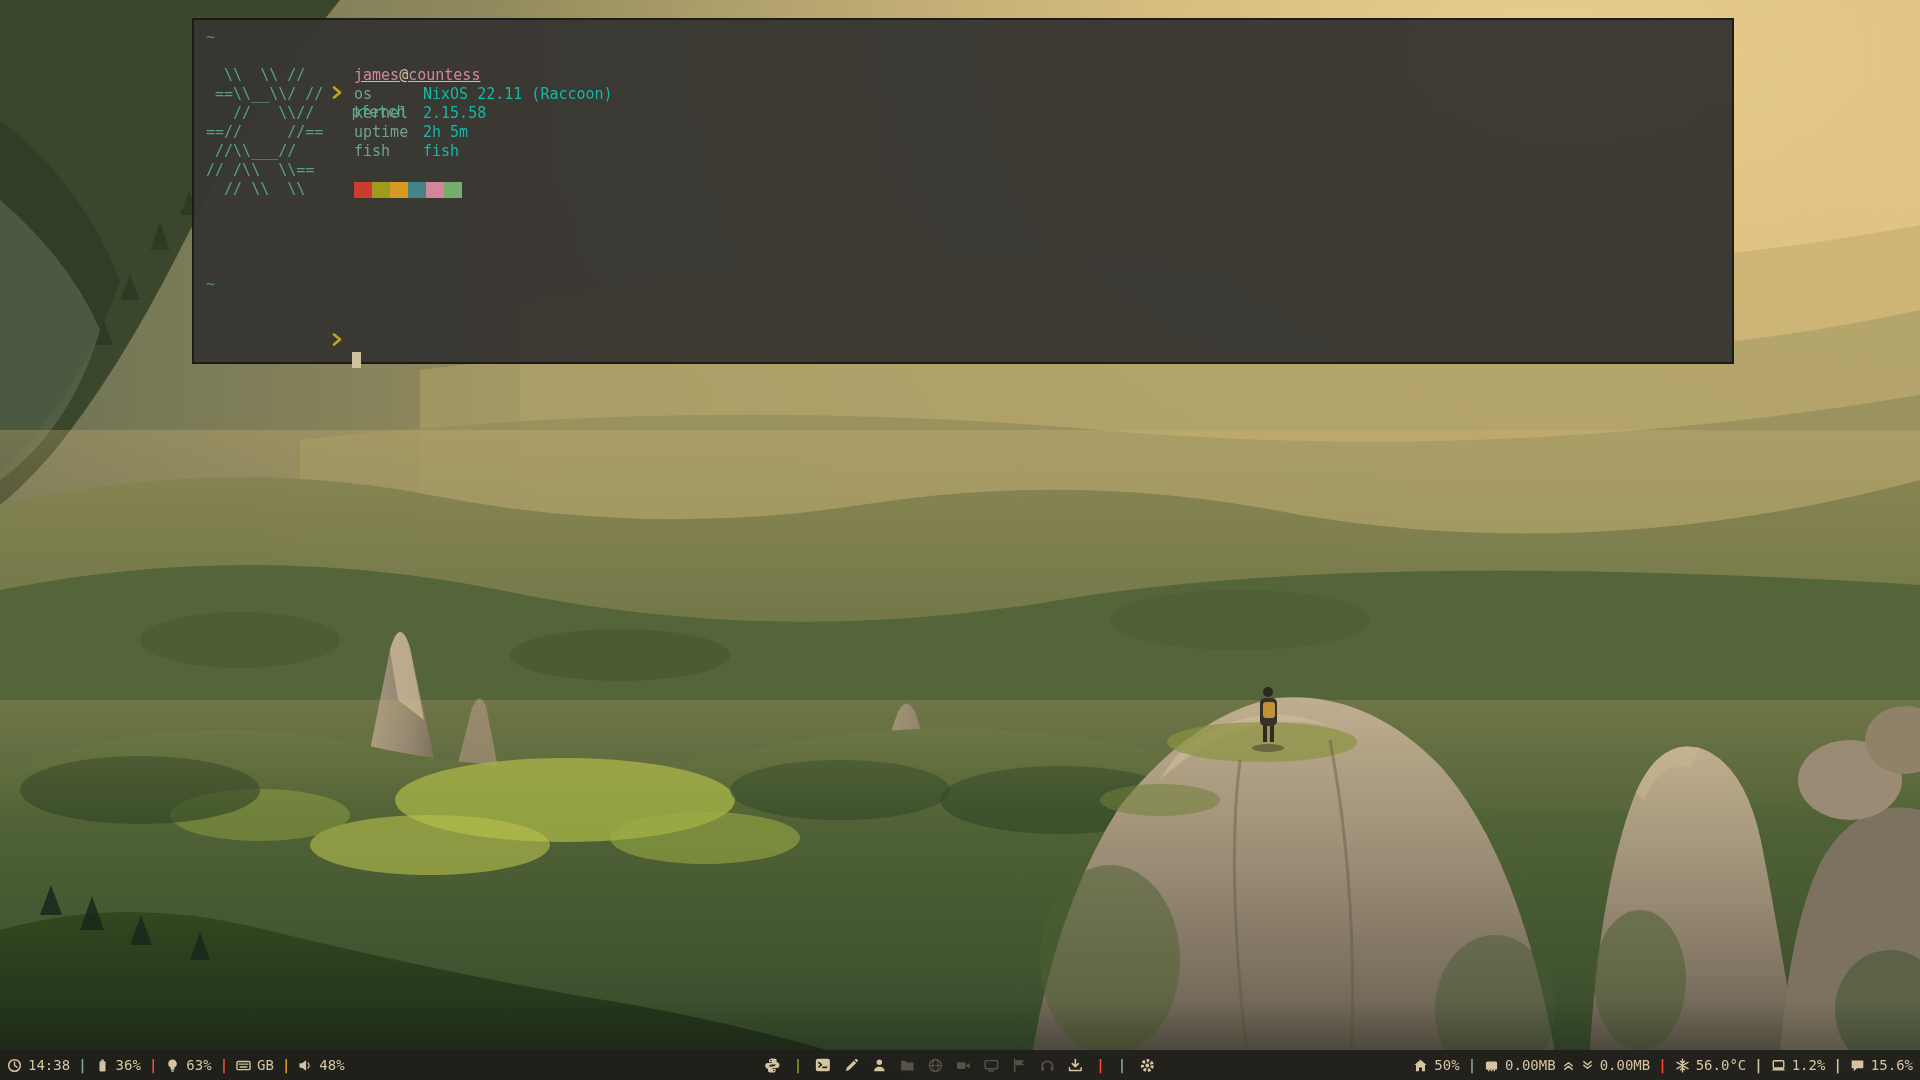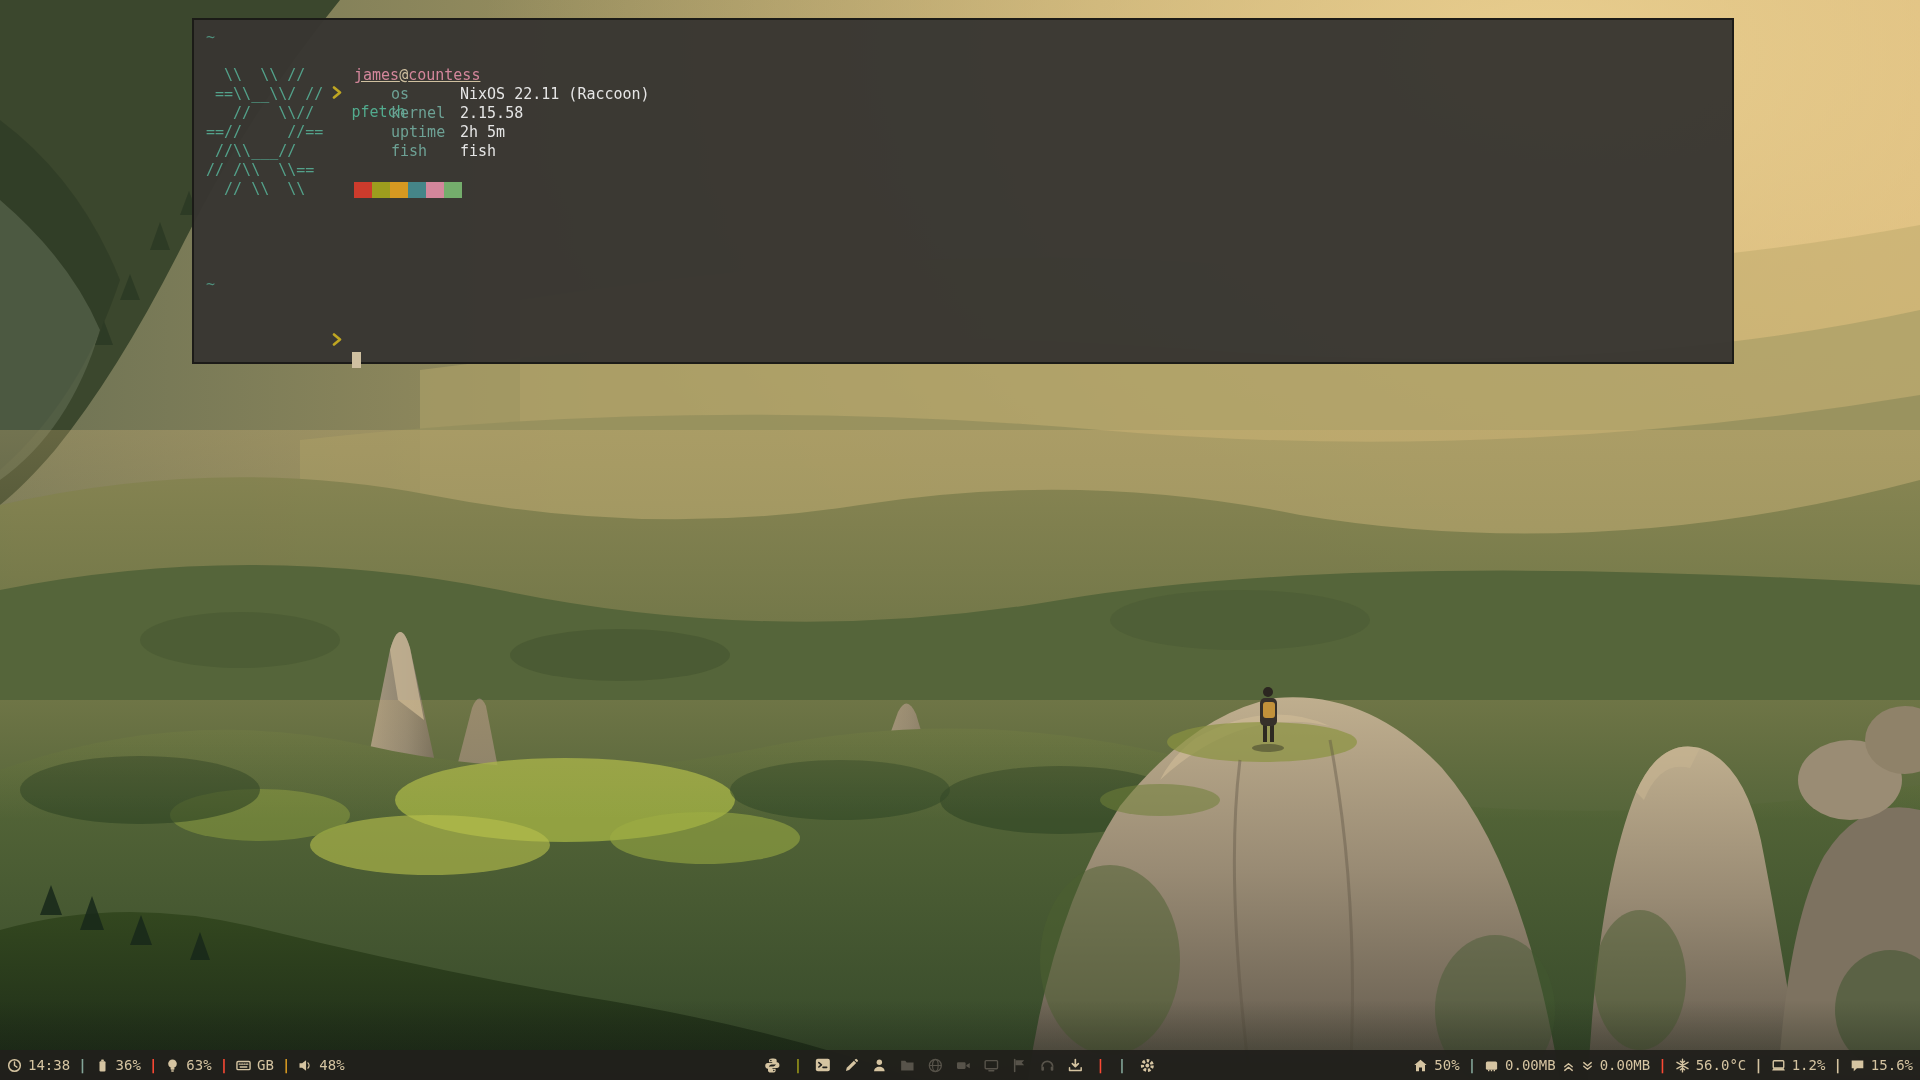--- a/index.html
+++ b/index.html
@@ -21,39 +21,39 @@
   .tdim{color:#4f8f7c;}
   .prompt-svg{display:inline-block;vertical-align:-1px;}
   .cmd{color:#52ab8e;margin-left:8px;}
   .fetch-row{display:flex;}
   .ascii{margin:0;width:148px;font-family:inherit;font-size:15px;line-height:19px;color:#53a28b;white-space:pre;}
   .fetch-info{line-height:19px;}
   .fi-title{height:19px;text-decoration:underline;}
   .fi-title .pink{color:#d3869b;}
   .fi-title .at{color:#cfc0a0;}
   .fi-row{height:19px;}
-  .fi-row .fl{display:inline-block;width:69px;color:#6da195;margin-left:37px;}
-  .fi-row .fv{color:#e5e5e5;}
+  .fi-row .fl{display:inline-block;width:69px;color:#6da195;}
+  .fi-row .fv{color:#14b8a6;}
   .fi-blank{height:19px;}
   .fi-palette{height:19px;display:flex;align-items:center;}
   .pblock{width:18px;height:16px;display:inline-block;}
   .tspacer{height:76px;}
   .cursor{display:inline-block;width:9px;height:16px;background:#cfc0a0;margin-left:9px;vertical-align:text-bottom;}
 
   
   .bar{
     position:absolute;left:0;right:0;bottom:0;height:30px;
     background:rgba(33,32,27,.95);
     color:#d5c4a1;font-size:14px;z-index:10;
   }
   .bar-group{position:absolute;top:0;bottom:0;display:flex;align-items:center;gap:8px;}
   .bar-group.left{left:7px;}
   .bar-group.right{right:7px;}
   .bar-group.center{left:50%;transform:translateX(-50%);gap:13px;}
-  .bar-item{display:flex;align-items:flex-end;gap:6px;}
+  .bar-item{display:flex;align-items:center;gap:6px;}
   .bar-item.dim{color:#57534a;}
   .bsep{font-weight:bold;}
   .bval{white-space:pre;}
   .bar svg{display:block;}
 </style>
 </head>
 <body>
 
 <div class="desktop">
 

